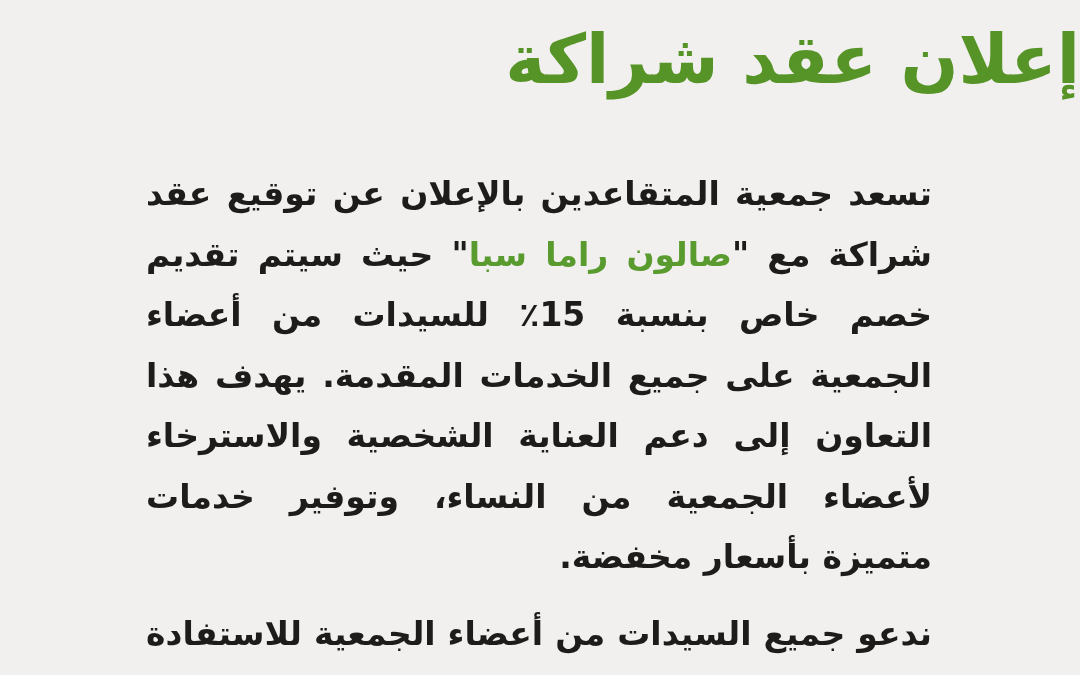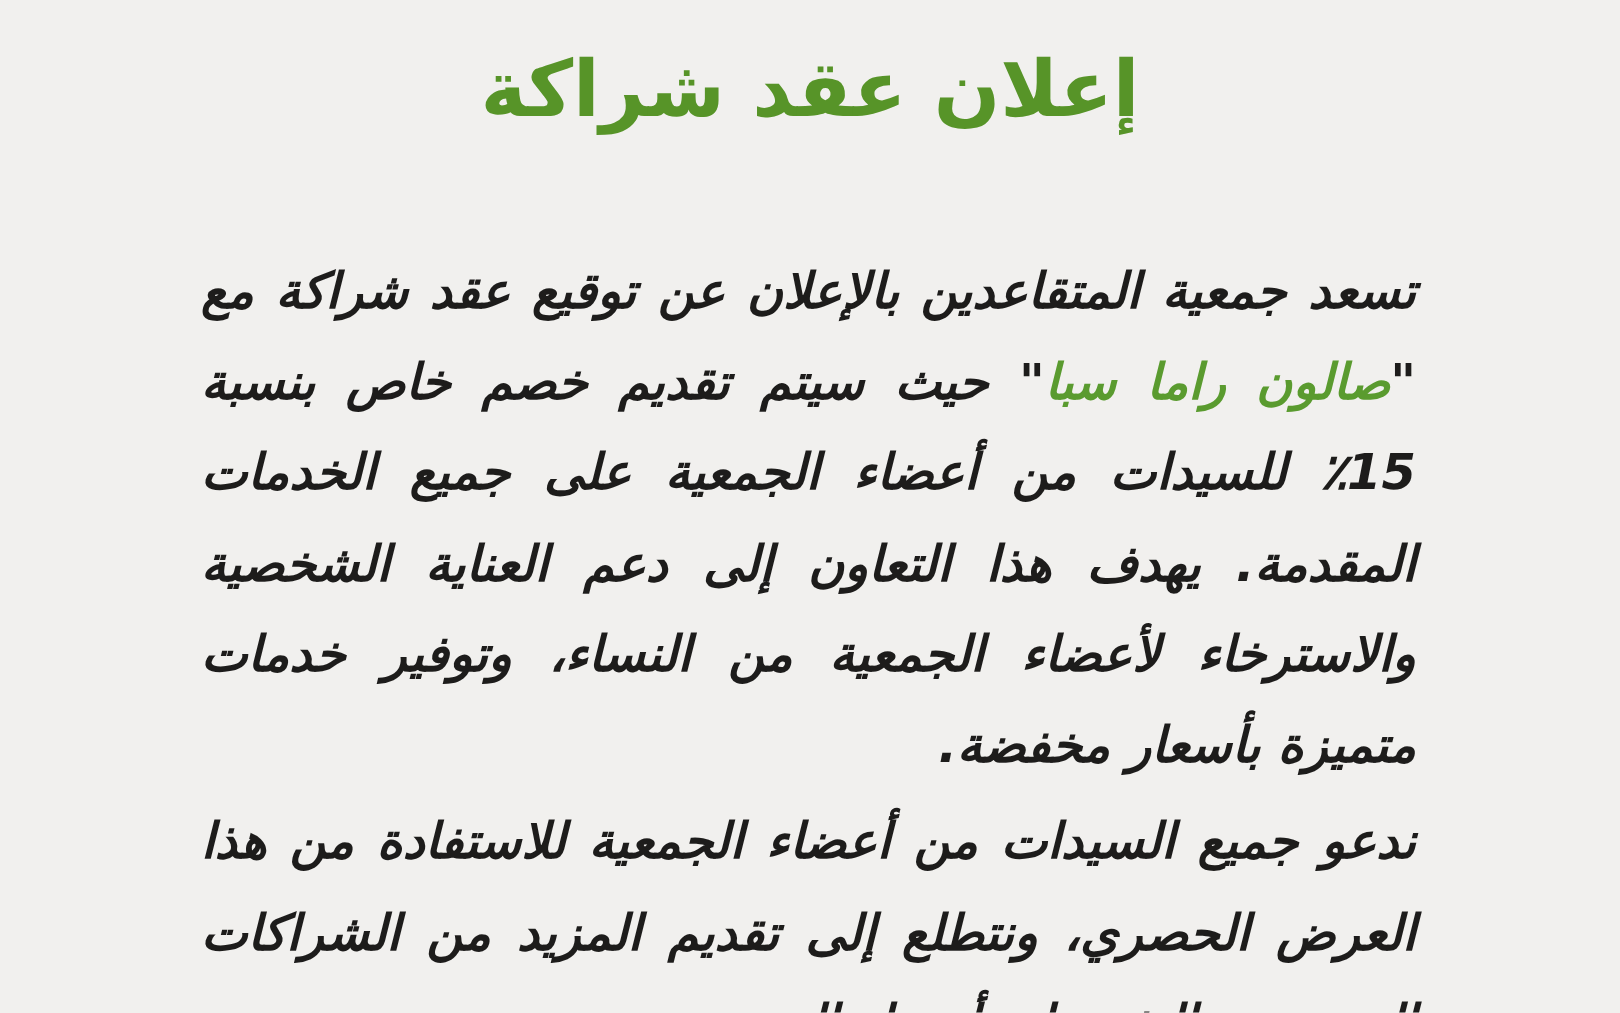--- a/index.html
+++ b/index.html
@@ -17,42 +17,41 @@
     background:var(--bg);
     font-family:"DejaVu Sans", sans-serif;
   }
   .page{
     position:relative;
     width:1080px;
     height:675px;
   }
   .title{
     margin:28px 0 0 0;
-    text-align:center;
+    text-align:right;
     direction:rtl;
-    font-size:52px;
+    font-size:68px;
     line-height:64px;
     font-weight:bold;
     color:var(--accent);
     letter-spacing:0;
   }
   .content{
     direction:rtl;
     margin:72px 132px 0 130px;
     color:var(--ink);
     font-size:33px;
     font-weight:bold;
     line-height:60.5px;
     text-align:justify;
     text-justify:inter-word;
   }
   .para{
-    margin:4px;
+    margin:16px;
     padding:0;
-    font-style:italic;
   }
   .salon{
     color:var(--highlight);
   }
 </style>
 </head>
 <body>
 
 <div class="page">
   <h1 class="title">إعلان عقد شراكة</h1>

